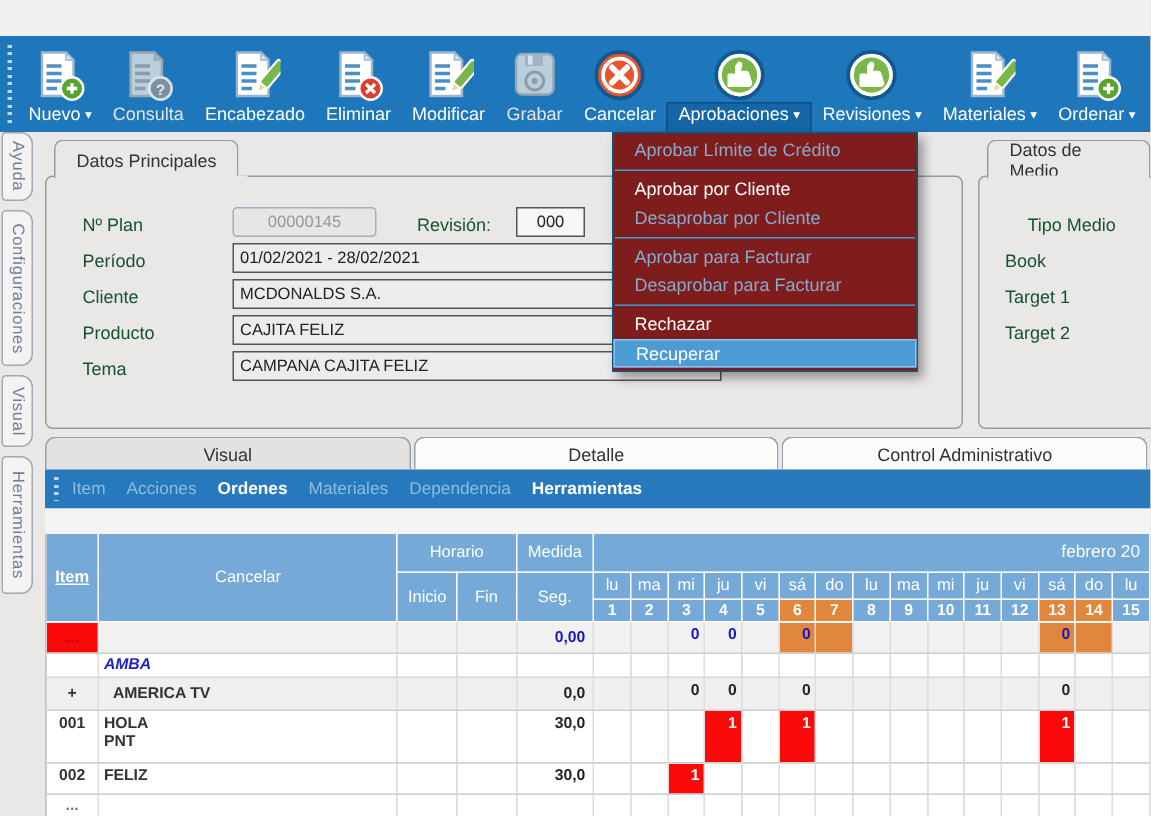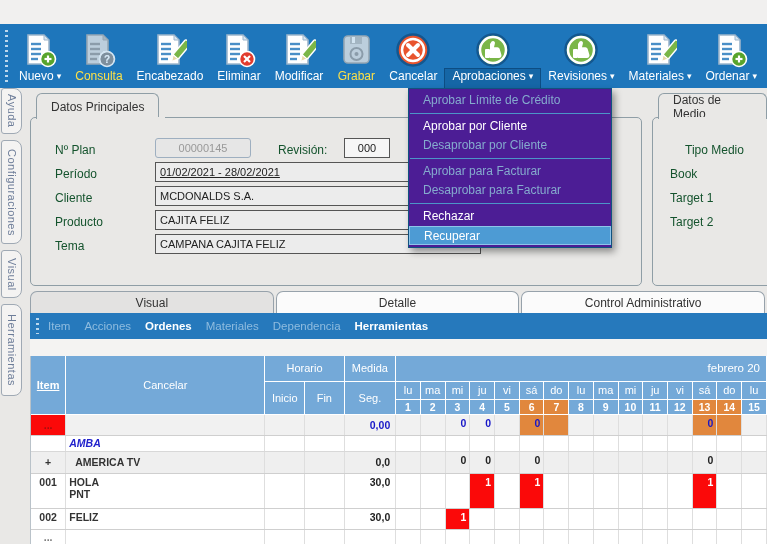--- a/index.html
+++ b/index.html
@@ -15,27 +15,27 @@
 
   
   .toolbar { position:absolute; left:0; top:24px; width:767px; height:64px; background:#1e76bb;
     display:flex; align-items:stretch; padding-left:12px; overflow:hidden; }
   .toolbar .grip { position:absolute; left:5px; top:6px; bottom:6px; width:3px;
     background-image:repeating-linear-gradient(to bottom,#bcd8ee 0 2px,transparent 2px 5px); }
   .tb-btn { display:flex; flex-direction:column; align-items:center; justify-content:flex-end;
     padding:4px 7px 5px; min-width:52px; cursor:default; }
   .tb-btn .ic { height:38px; display:flex; align-items:center; justify-content:center; }
   .tb-btn .lb { font-size:12px; color:#fff; white-space:nowrap; line-height:14px; }
-  .tb-btn.disabled .lb { color:#fde047; }
+  .tb-btn.disabled .lb { color:#e5e5e5; }
   .tb-btn.disabled .ic svg { filter:grayscale(1) brightness(1.12) opacity(.8); }
   .tb-btn .caret { font-size:9px; color:#fff; margin-left:3px; }
   .tb-btn.pressed { background:#1566a6; border:1px solid #0d4d83; border-bottom:none;margin-top:44px; }
 
   
-  .menu { position:absolute; left:408px; top:88px; width:204px; background:#4c1d95;
+  .menu { position:absolute; left:408px; top:88px; width:204px; background:#7f1d1d;
     border:1px solid #11527f; box-shadow:3px 4px 7px rgba(0,0,0,.38); padding:2px 0 2px; z-index:50; }
   .menu-item { height:19px; line-height:19px; padding-left:14px; font-size:12px; color:#fff; white-space:nowrap; }
   .menu-item.disabled { color:#85abce; }
   .menu-item.highlight { background:#4d9bd4; border:1px solid #8ec4e9; color:#fff; }
   .menu-sep { height:1px; background:#15629e; border-bottom:1px solid #4c94c8; margin:3px 1px; }
 
   
   .side-tab { position:absolute; left:1px; width:21px; background:#f4f3f2; border:1px solid #9fa9b4;
     border-radius:3px 8px 8px 3px; display:flex; align-items:center; justify-content:center; }
   .side-tab span { writing-mode:vertical-rl; font-size:11px; color:#6d7d99; letter-spacing:.5px; }
@@ -359,21 +359,21 @@
   <span>Datos Principales</span>
 </div>
 <div style="position:absolute; left:37px; top:117px; width:128px; height:2px; background:#e9e8e6; z-index:4;"></div>
 
 <div class="fld-label" style="left:55px; top:143px;">Nº Plan</div>
 <div class="fld-input ro" style="left:155px; top:138px; width:96px;">00000145</div>
 <div class="fld-label" style="left:278px; top:143px;">Revisión:</div>
 <div class="fld-input ctr" style="left:344px; top:138px; width:46px;">000</div>
 
 <div class="fld-label" style="left:55px; top:167px;">Período</div>
-<div class="fld-input" style="left:155px; top:162px; width:263px;text-decoration:underline;">01/02/2021 - 28/02/2021</div>
+<div class="fld-input" style="left:155px; top:162px; width:263px;">01/02/2021 - 28/02/2021</div>
 
 <div class="fld-label" style="left:55px; top:191px;">Cliente</div>
 <div class="fld-input" style="left:155px; top:186px; width:326px;">MCDONALDS S.A.</div>
 
 <div class="fld-label" style="left:55px; top:215px;">Producto</div>
 <div class="fld-input" style="left:155px; top:210px; width:326px;">CAJITA FELIZ</div>
 
 <div class="fld-label" style="left:55px; top:239px;">Tema</div>
 <div class="fld-input" style="left:155px; top:234px; width:326px;">CAMPANA CAJITA FELIZ</div>
 

